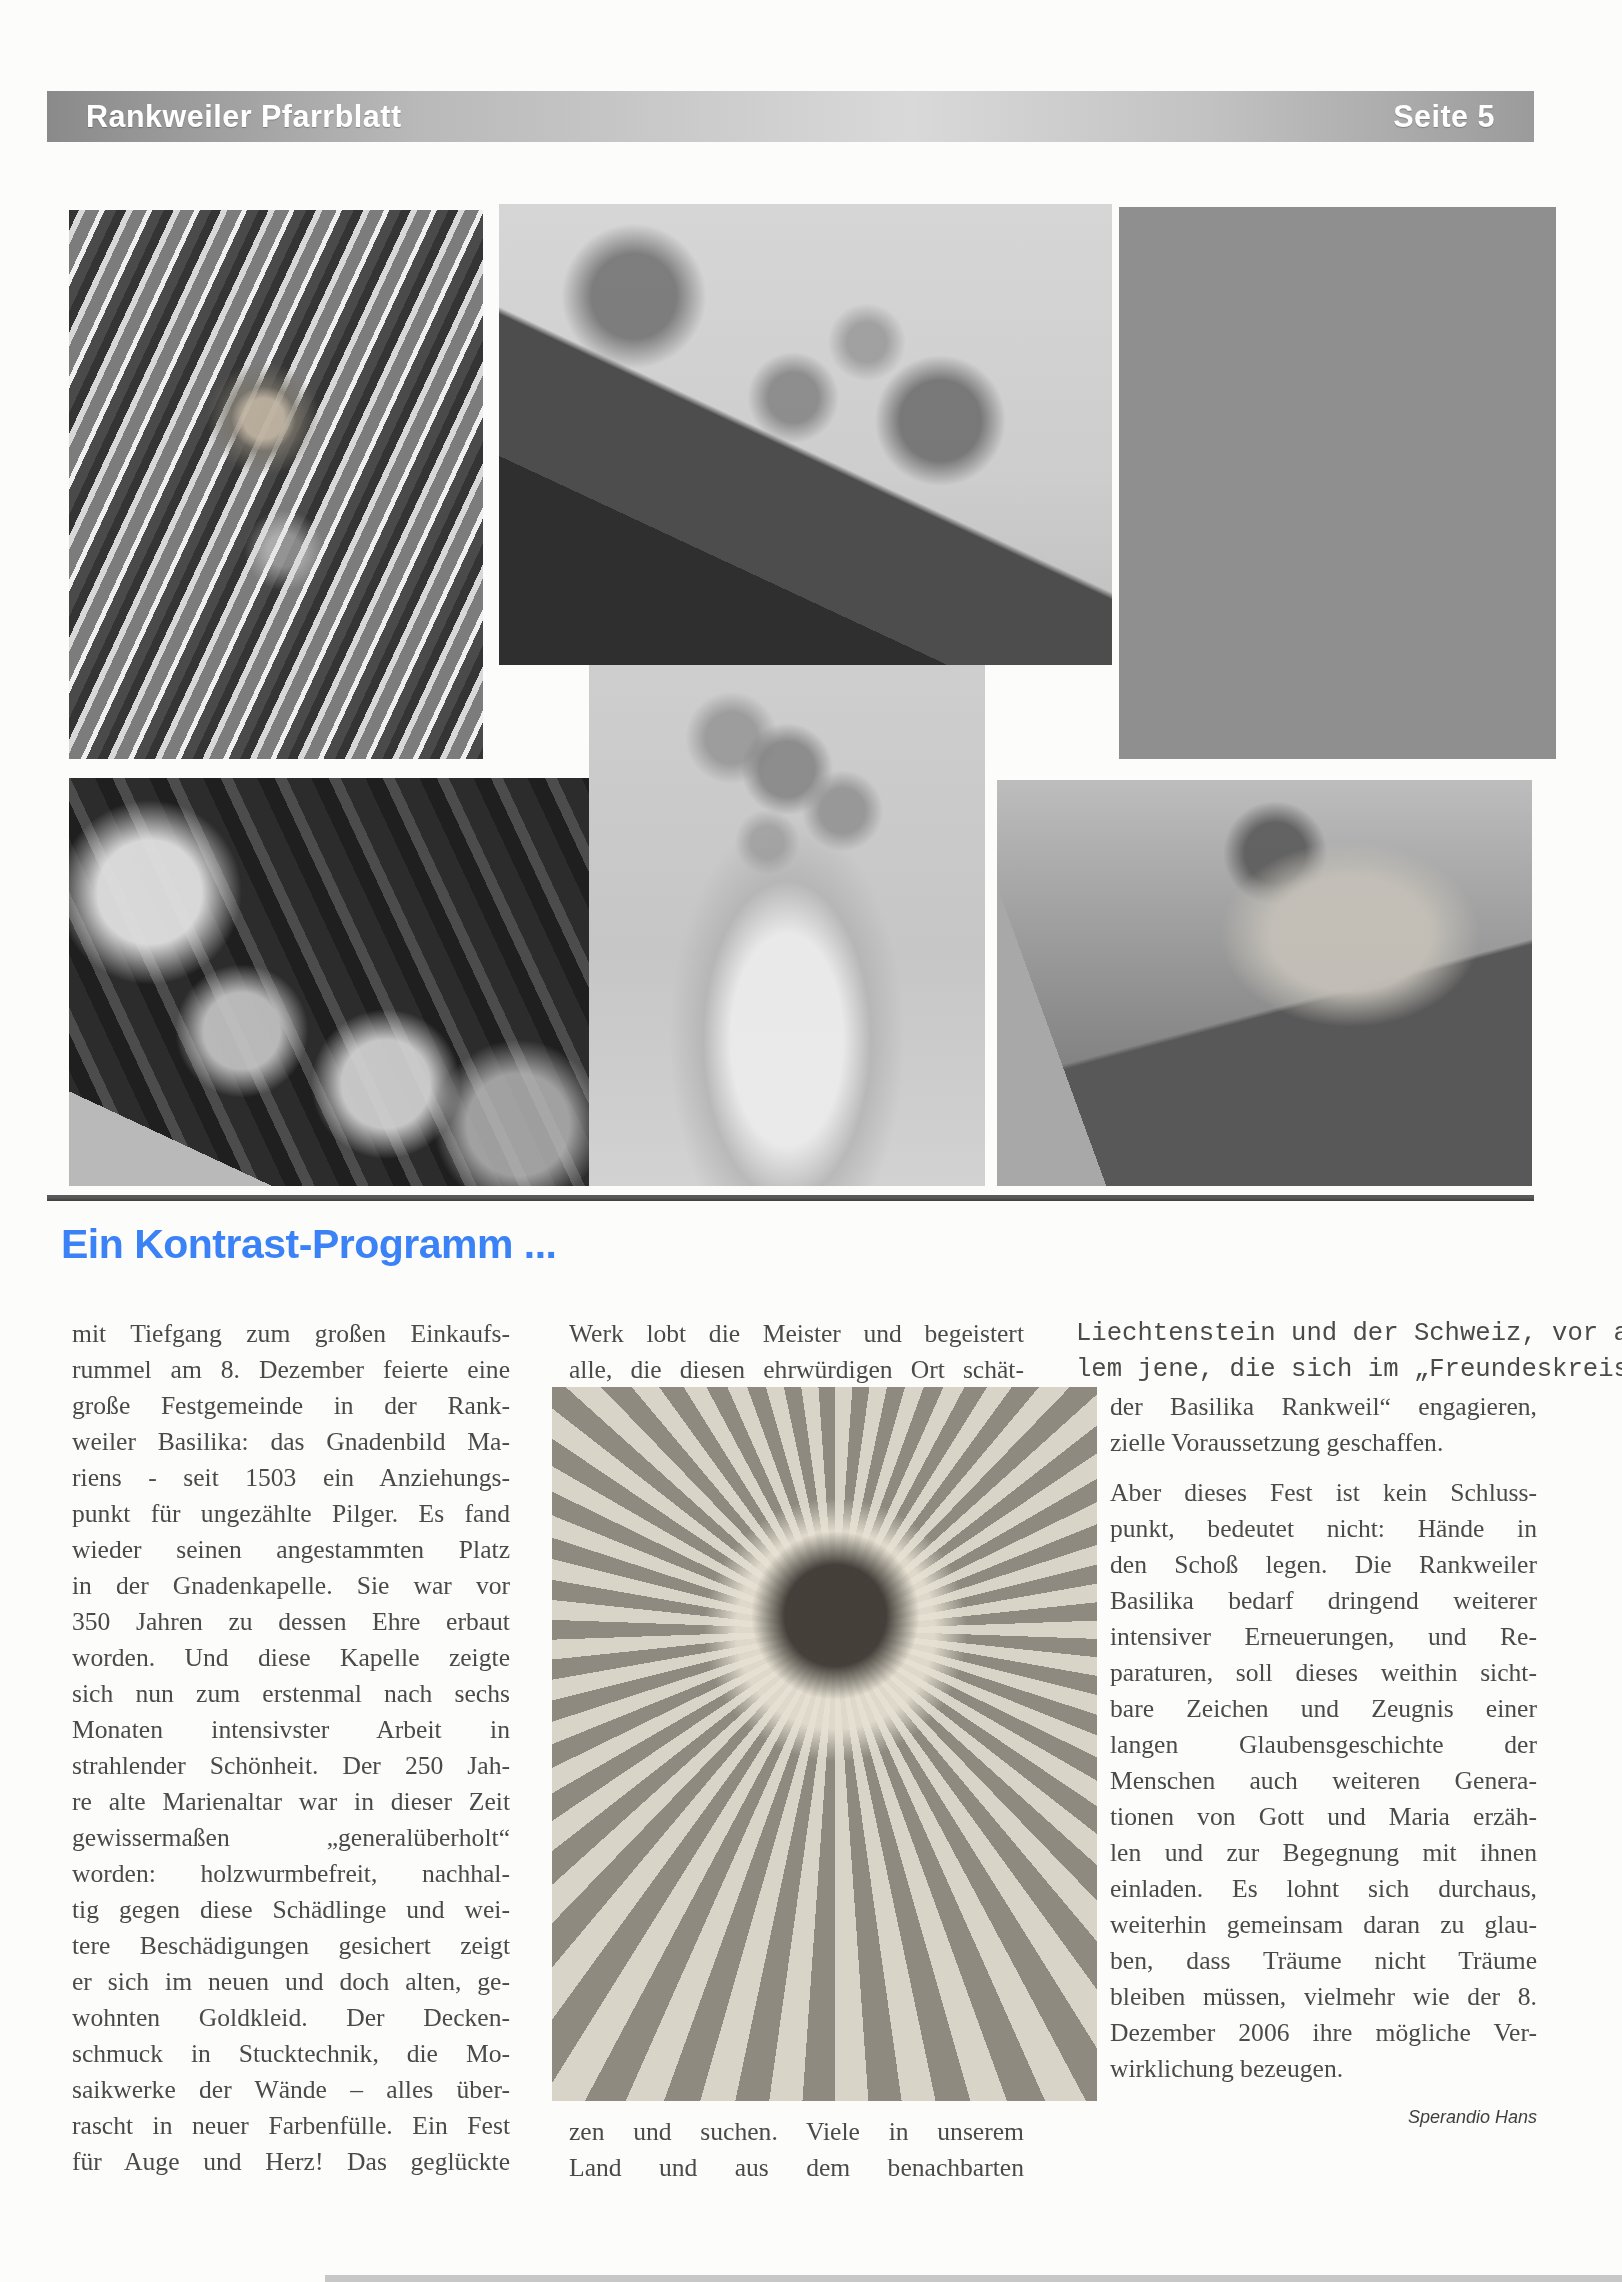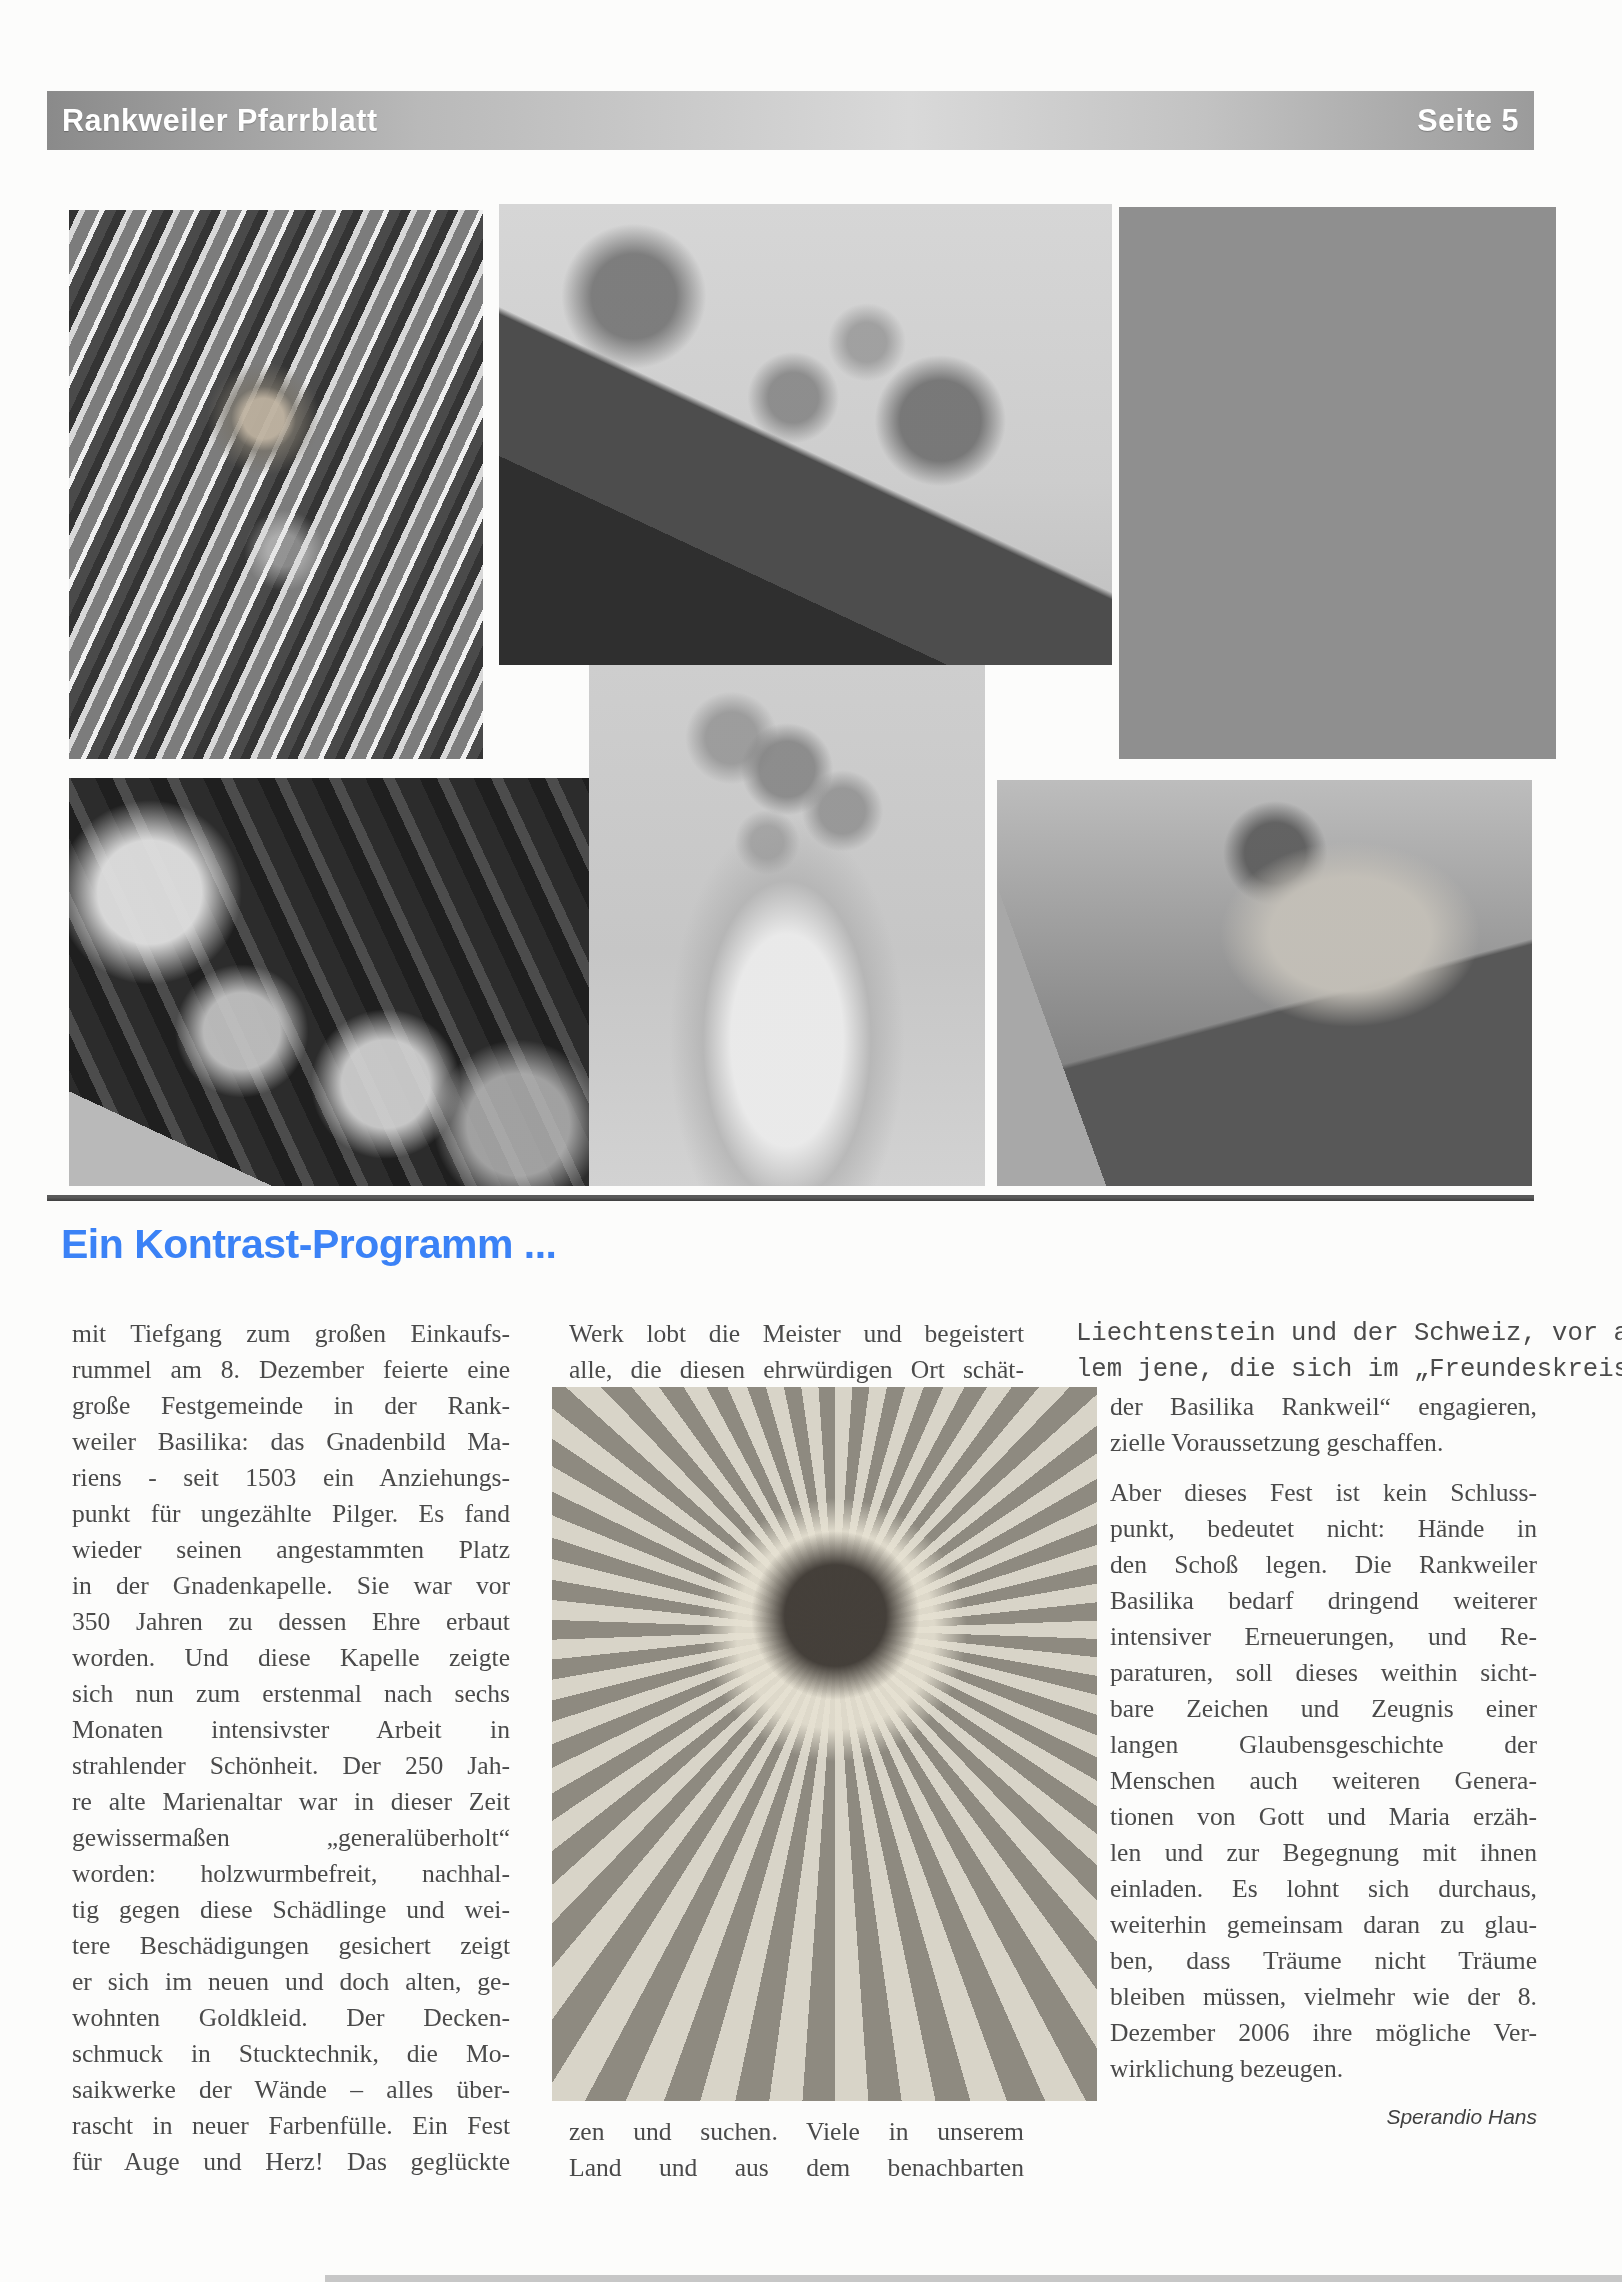--- a/index.html
+++ b/index.html
@@ -3,24 +3,24 @@
 <meta charset="utf-8">
 <style>
   html,body{margin:0;padding:0;background:#e8e8e8;}
   .page{
     position:relative;width:1622px;height:2282px;margin:0 auto;
     background:#fcfcfb;overflow:hidden;
     font-family:"Liberation Serif", serif;color:#474747;
   }
   
   .header-bar{
-    position:absolute;left:47px;top:91px;width:1487px;height:59px;
+    position:absolute;left:47px;top:91px;width:1487px;height:51px;
     background:linear-gradient(90deg,#8a8a8a 0%,#b9b9b9 25%,#d9d9d9 58%,#c2c2c2 78%,#9b9b9b 100%);
     display:flex;align-items:center;justify-content:space-between;
-    padding:0 15px;box-sizing:border-box;
+    padding:0 39px;box-sizing:border-box;
     font-family:"Liberation Sans", sans-serif;font-weight:bold;
     color:#ffffff;font-size:30.5px;letter-spacing:0.5px;
   }
   .header-bar .hdr-title{text-shadow:0 1px 1px rgba(0,0,0,.25);}
   .header-bar .hdr-page{text-shadow:0 1px 1px rgba(0,0,0,.25);}
   
   .photo{position:absolute;background-color:#8f8f8f;}
   .ph-organ{
     left:69px;top:210px;width:414px;height:549px;
     background:
@@ -101,21 +101,21 @@
   .tline.short{text-align-last:left;}
   .col1{left:72px;top:1316px;width:438px;}
   .col2-top{left:569px;top:1316px;width:455px;}
   .col2-bottom{left:569px;top:2114px;width:455px;}
   .col3-a{left:1076px;top:1316px;width:461px;font-family:Liberation Mono, monospace;}
   .col3-b{left:1110px;top:1389px;width:427px;}
   .para2{margin-top:13.8px;}
   .signature{
     margin-top:11.8px;text-align:right;
     font-family:"Liberation Sans", sans-serif;font-style:italic;
-    font-size:21px;color:#3f3f3f;
+    font-size:18px;color:#3f3f3f;
   }
   
   .bottom-strip{
     position:absolute;left:325px;bottom:0;width:1297px;height:6.9px;
     background:#c7c7c7;
   }
 </style>
 </head>
 <body>
 

